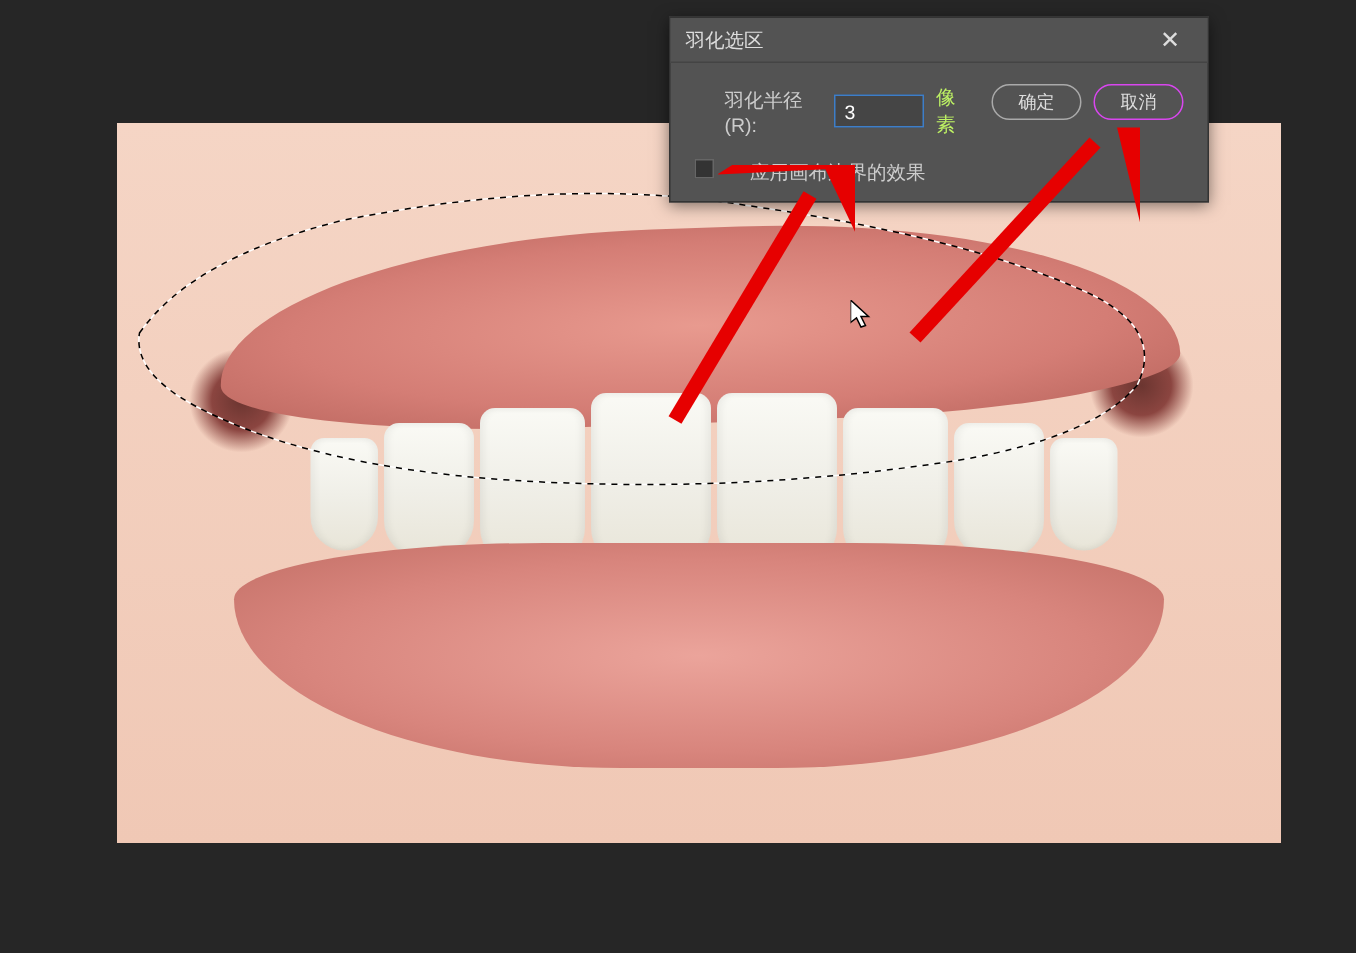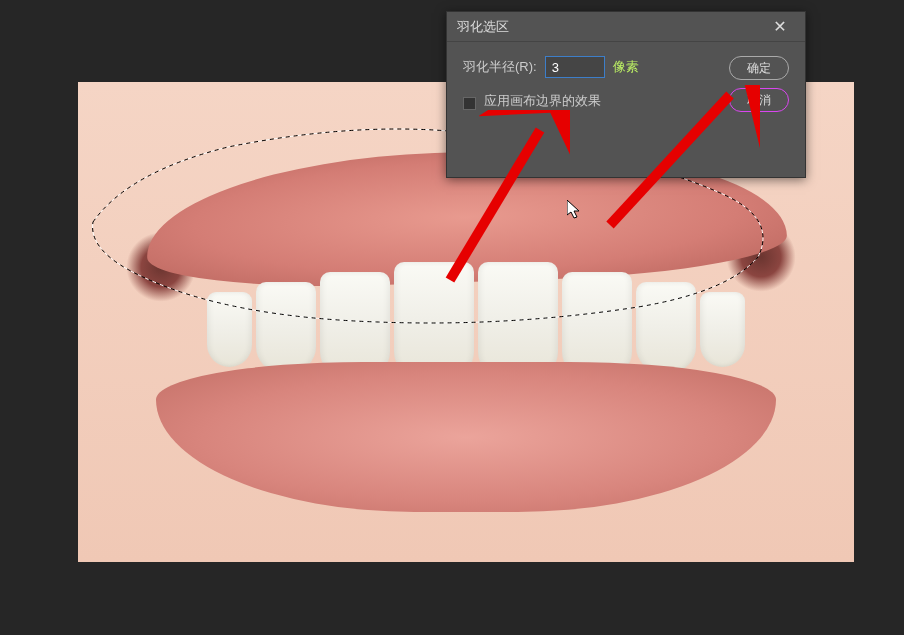--- a/index.html
+++ b/index.html
@@ -124,21 +124,21 @@
       stroke-dasharray: 4 4;
       stroke-dashoffset: 4;
     }
     
     
     .dialog {
       position: absolute;
       left: 446px;
       top: 11px;
       width: 360px;
-      height: 167px;
+      height: 124px;
       background: #535353;
       border: 1px solid #333;
       box-shadow: 0 2px 10px rgba(0,0,0,0.5);
       z-index: 100;
     }
     
     .dialog-titlebar {
       height: 30px;
       background: #535353;
       display: flex;
@@ -176,56 +176,57 @@
       flex-direction: column;
       gap: 14px;
     }
     
     .field-row {
       display: flex;
       align-items: center;
       gap: 8px;
       color: #ccc;
       font-size: 13px;
+      margin-left: 20px;
     }
     
     .field-label { }
     
     .field-input {
       width: 60px;
       height: 22px;
       background: #454545;
       border: 1px solid #3d7ec9;
       color: #fff;
       padding: 0 6px;
       font-size: 13px;
       outline: none;
     }
     
     .field-unit { color: #bef264; }
     
     .checkbox-row {
       display: flex;
-      align-items: flex-end;
-      gap: 8px;
+      align-items: flex-start;
+      gap: 24px;
       color: #ccc;
       font-size: 13px;
     }
     
     .checkbox {
       width: 13px;
       height: 13px;
       background: #333;
       border: 1px solid #666;
       cursor: pointer;
     }
     
     .dialog-buttons {
       display: flex;
-      flex-direction: column;
+      flex-direction: row;
       gap: 8px;
     }
     
     .dialog-btn {
       width: 60px;
       height: 24px;
       background: transparent;
       border: 1px solid #d946ef;
       border-radius: 12px;
       color: #ddd;

